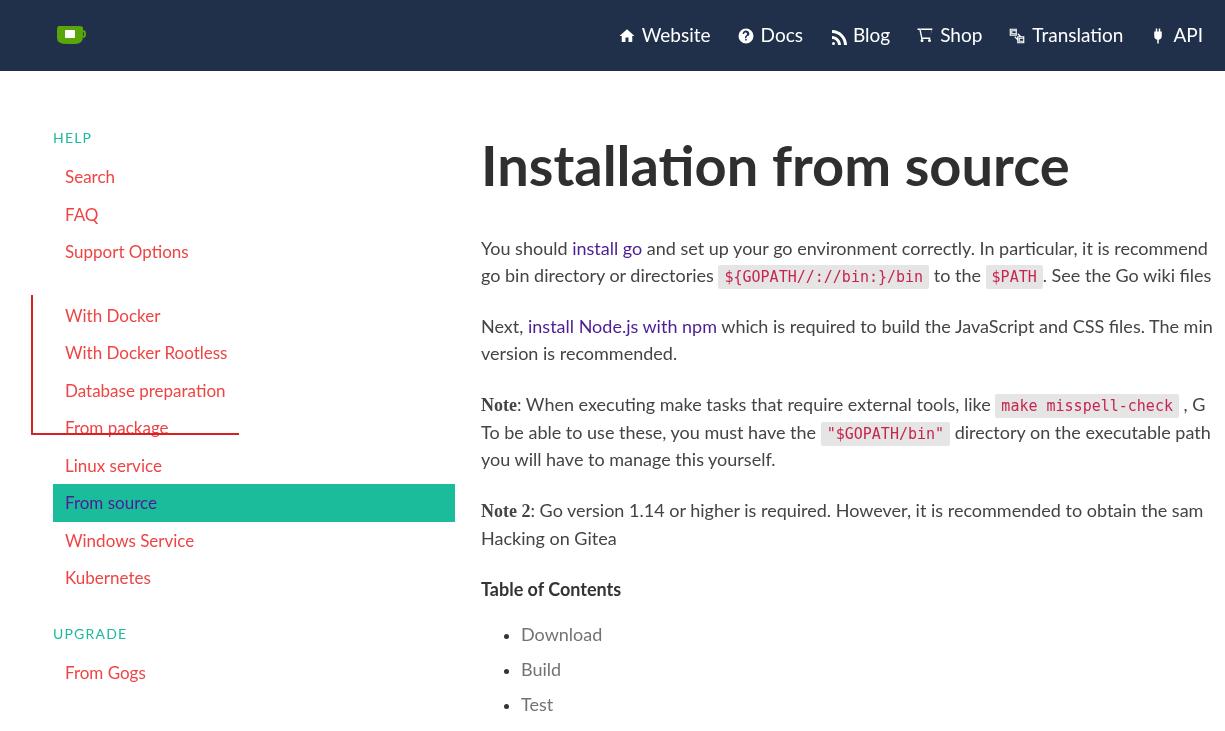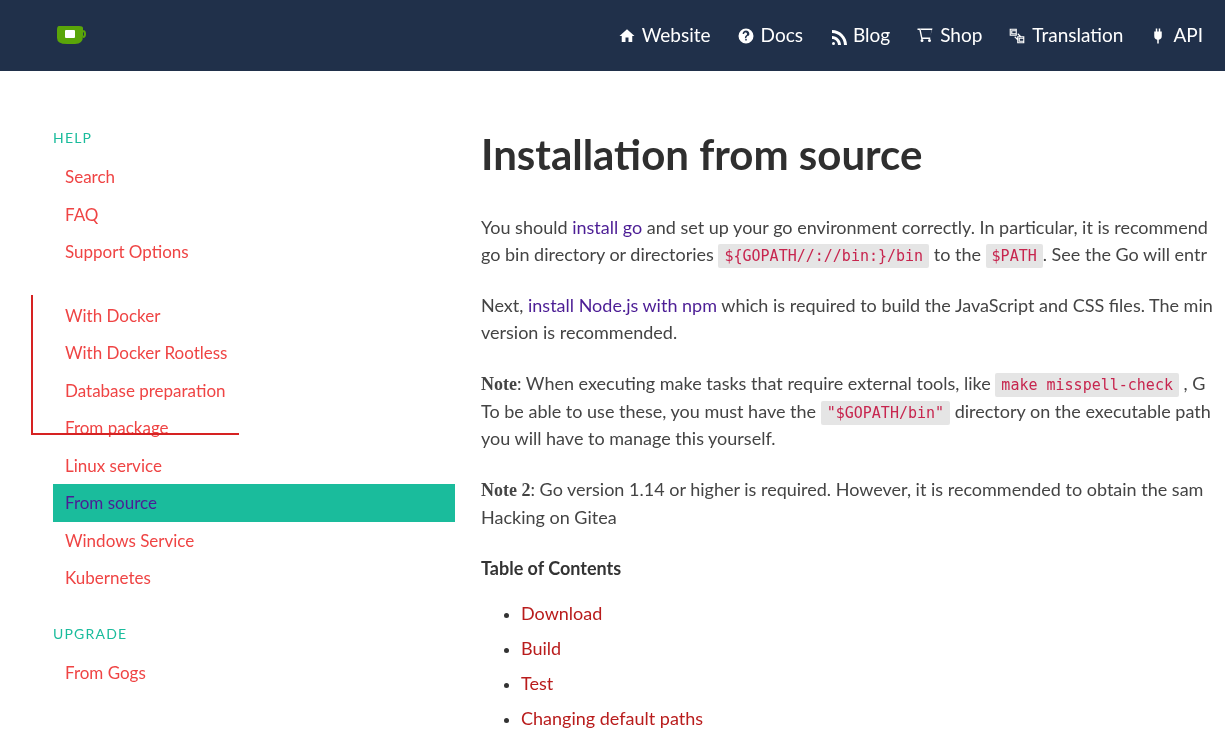--- a/index.html
+++ b/index.html
@@ -10,28 +10,28 @@
 .navlinks a { color: #fff; text-decoration: none; font-size: 19px; font-weight: 400; display: flex; align-items: center; gap: 6px; }
 .navlinks svg { width: 18px; height: 18px; fill: #fff; }
 .page { display: flex; }
 .sidebar { width: 455px; padding: 56px 0 0 53px; flex-shrink: 0; }
 .section-title { color: #1abc9c; font-size: 14px; letter-spacing: 1.2px; font-weight: 400; text-transform: uppercase; margin-bottom: 10px; }
 .section-items { margin-bottom: 26px; position: relative; }
 .sidebar-item { display: block; padding: 6px 12px; color: #ef4444; text-decoration: none; font-size: 17px; cursor: pointer; }
 .sidebar-item.active { background: #1abc9c; color: #4c1d95; }
 .red-annot { border-left: 2px solid #d62222; border-bottom: 2px solid #d62222; position: absolute; left: -22px; top: -2px; width: 208px; height: 140px; pointer-events: none; }
 .content { padding: 52px 0 0 26px; min-width: 0; white-space: nowrap; }
-h1 { font-size: 42px; font-weight: 700; color: #2f2f2f; margin-bottom: 28px; }
+h1 { font-size: 56px; font-weight: 700; color: #2f2f2f; margin-bottom: 28px; }
 p { font-size: 18px; margin-bottom: 24px; color: #444; }
 a.link { color: #4c1d95; text-decoration: none; }
 code.inline { background: #e5e5e5; color: #c7254e; font-family: Menlo, Consolas, monospace; font-size: 15px; padding: 3px 6px; border-radius: 2px; }
 .toc-title { font-weight: 700; font-size: 18px; margin-bottom: 18px; }
 ul.toc { list-style: disc; padding-left: 40px; }
 ul.toc li { margin-bottom: 8px; }
-ul.toc li a { color: #b91c1c; text-decoration: none; font-size: 18px; }
+ul.toc li a { color: #737373; text-decoration: none; font-size: 18px; }
 strong { font-weight: 700; font-family: Liberation Serif, serif; }
 </style>
 </head>
 <body>
 
 <div class="topnav">
   <div>
     <svg class="logo" viewBox="0 0 32 26">
         <path fill="#5aa509" d="M4 6 Q2 6 2 10 L2 18 Q2 24 12 24 L20 24 Q28 24 28 16 L28 10 Q31 10 31 14 Q31 18 28 18 L28 16 Q29 16 29 14 Q29 12 28 12 L28 8 Q28 6 24 6 Z"></path>
         <rect x="10" y="10" width="10" height="8" rx="1" fill="#fff"></rect>
@@ -103,21 +103,21 @@
       <a class="sidebar-item">From Gogs</a>
     </div>
 
   </div>
 
   <div class="content">
     <h1>Installation from source</h1>
 
     <p>
       <span>You should </span><a class="link">install go</a><span> and set up your go environment correctly. In particular, it is recommend</span><br>
-      <span>go bin directory or directories </span><code class="inline">${GOPATH//://bin:}/bin</code><span> to the </span><code class="inline">$PATH</code><span>. See the Go will entr</span>
+      <span>go bin directory or directories </span><code class="inline">${GOPATH//://bin:}/bin</code><span> to the </span><code class="inline">$PATH</code><span>. See the Go wiki files</span>
     </p>
 
     <p>
       <span>Next, </span><a class="link">install Node.js with npm</a><span> which is required to build the JavaScript and CSS files. The min</span><br>
       <span>version is recommended.</span>
     </p>
 
     <p>
       <strong>Note</strong><span>: When executing make tasks that require external tools, like </span><code class="inline">make misspell-check</code><span> , G</span><br>
       <span>To be able to use these, you must have the </span><code class="inline">"$GOPATH/bin"</code><span> directory on the executable path</span><br>

